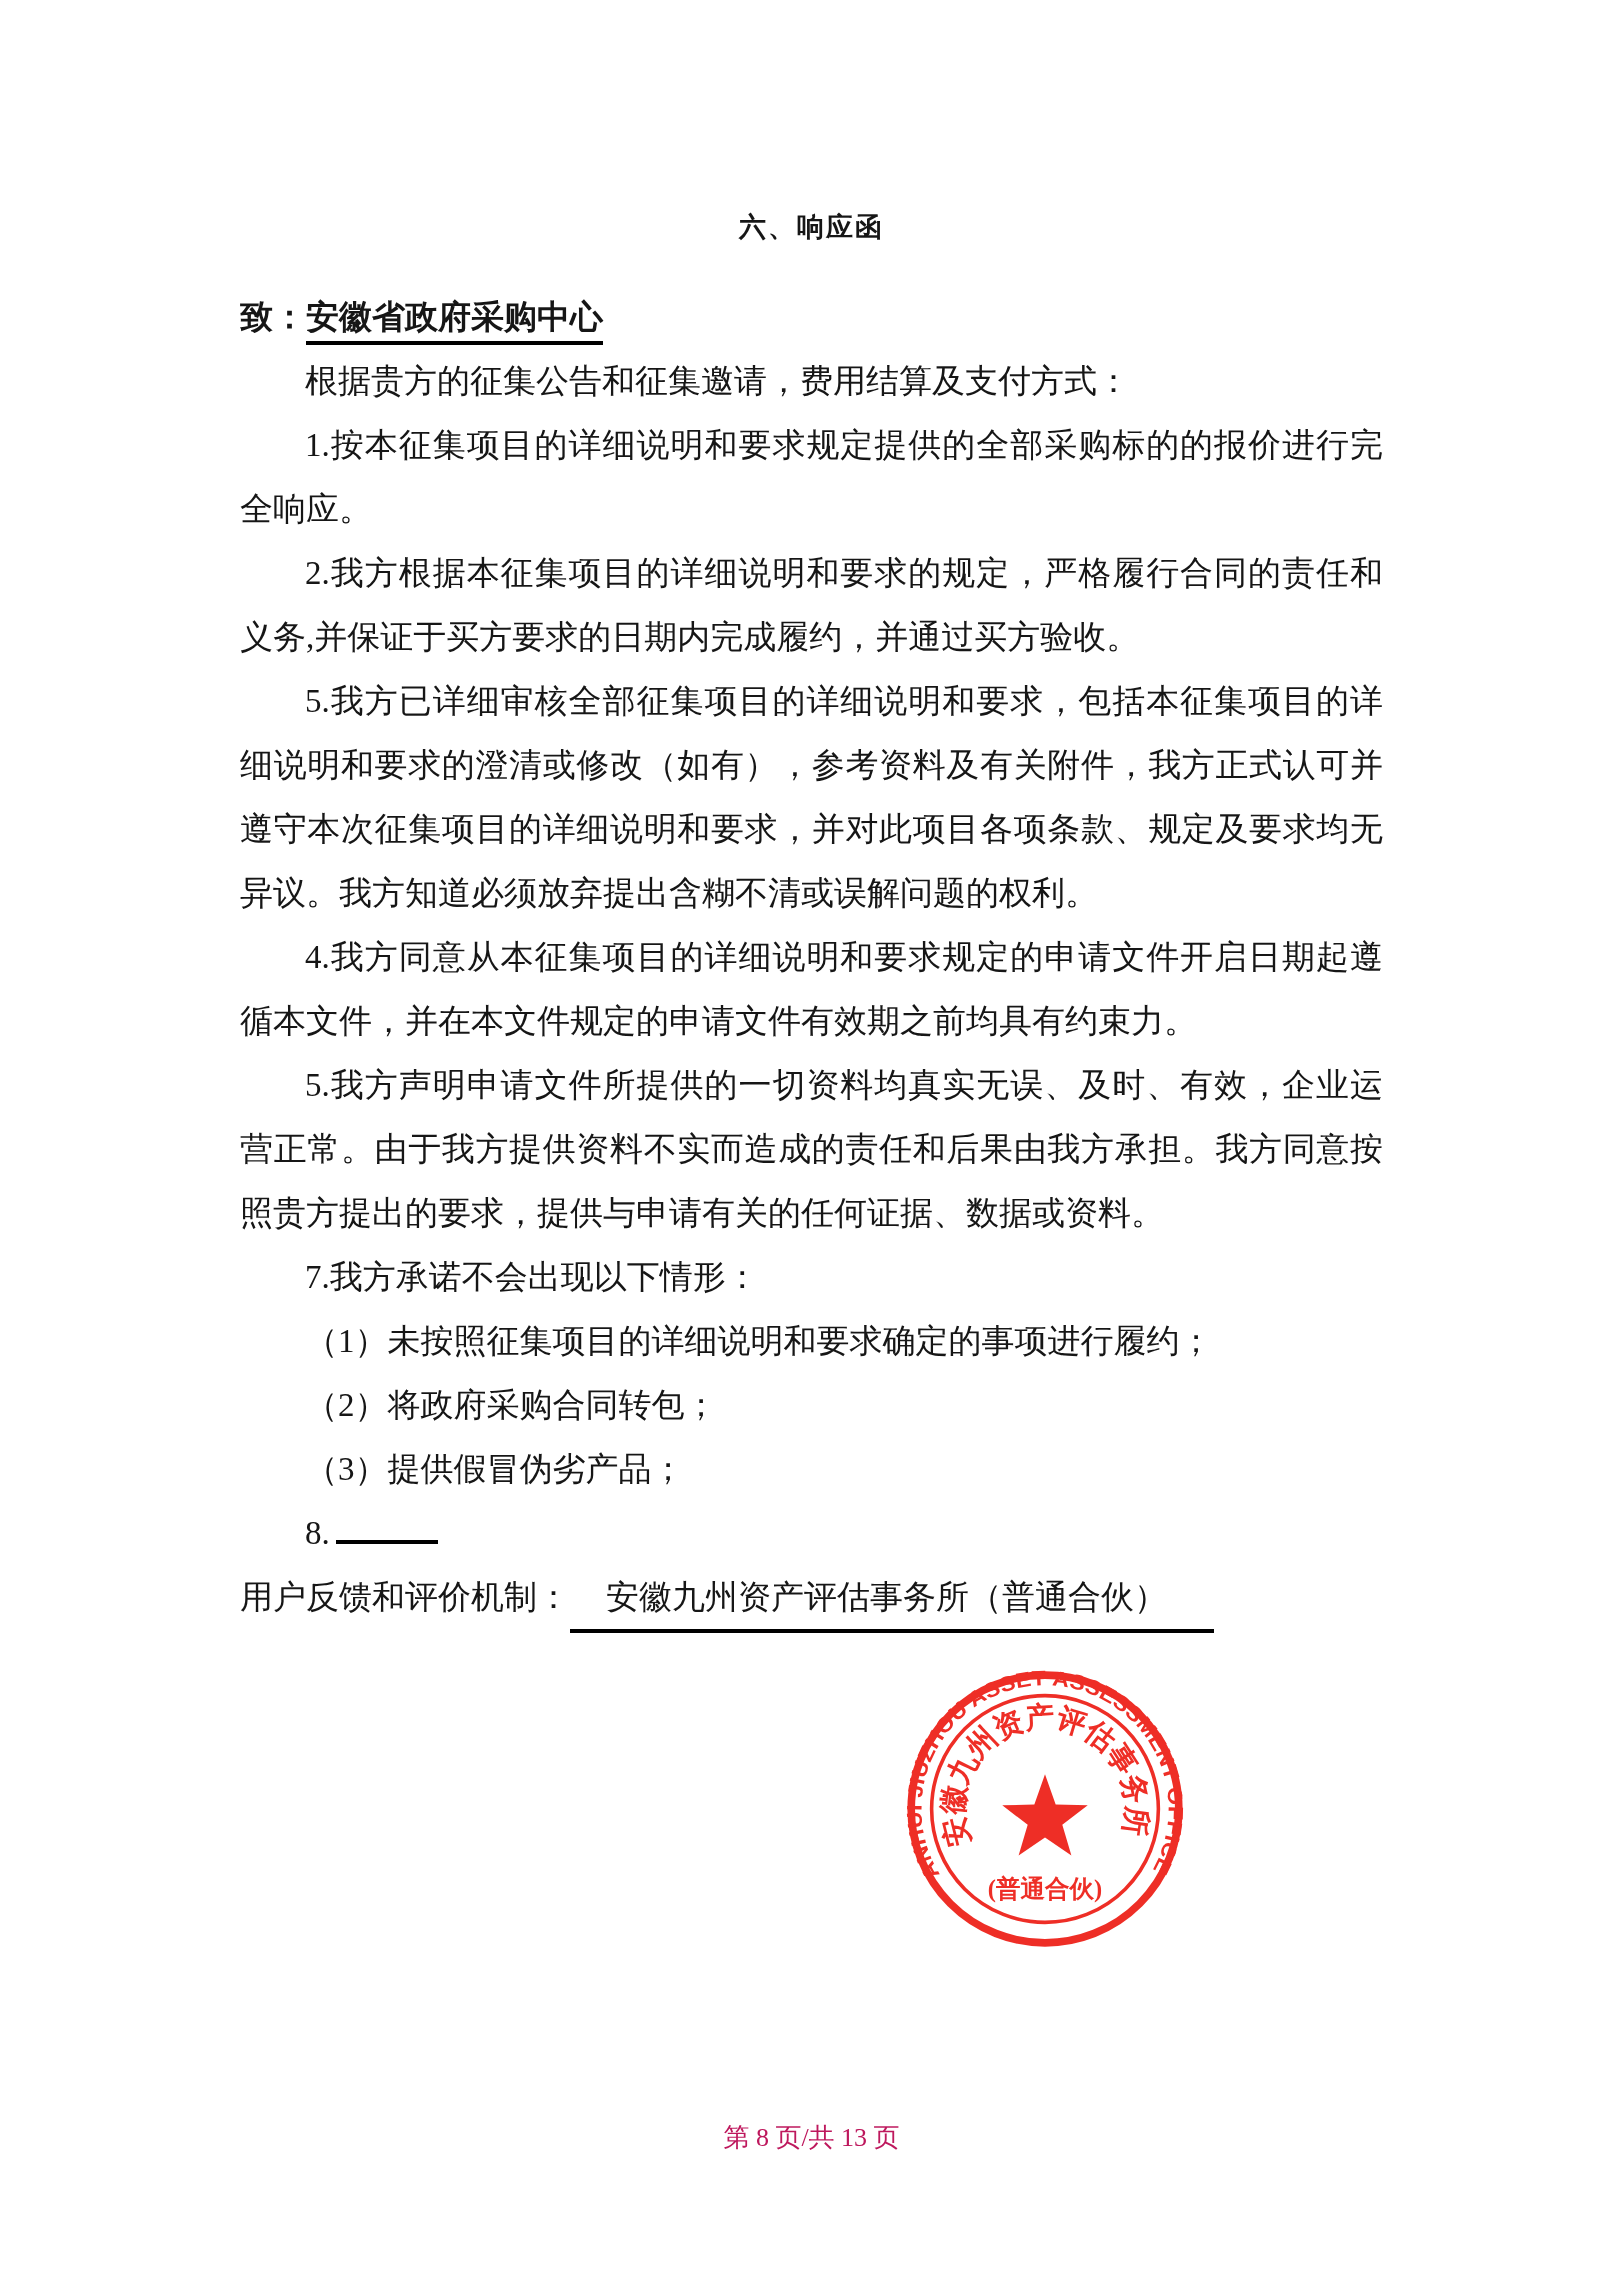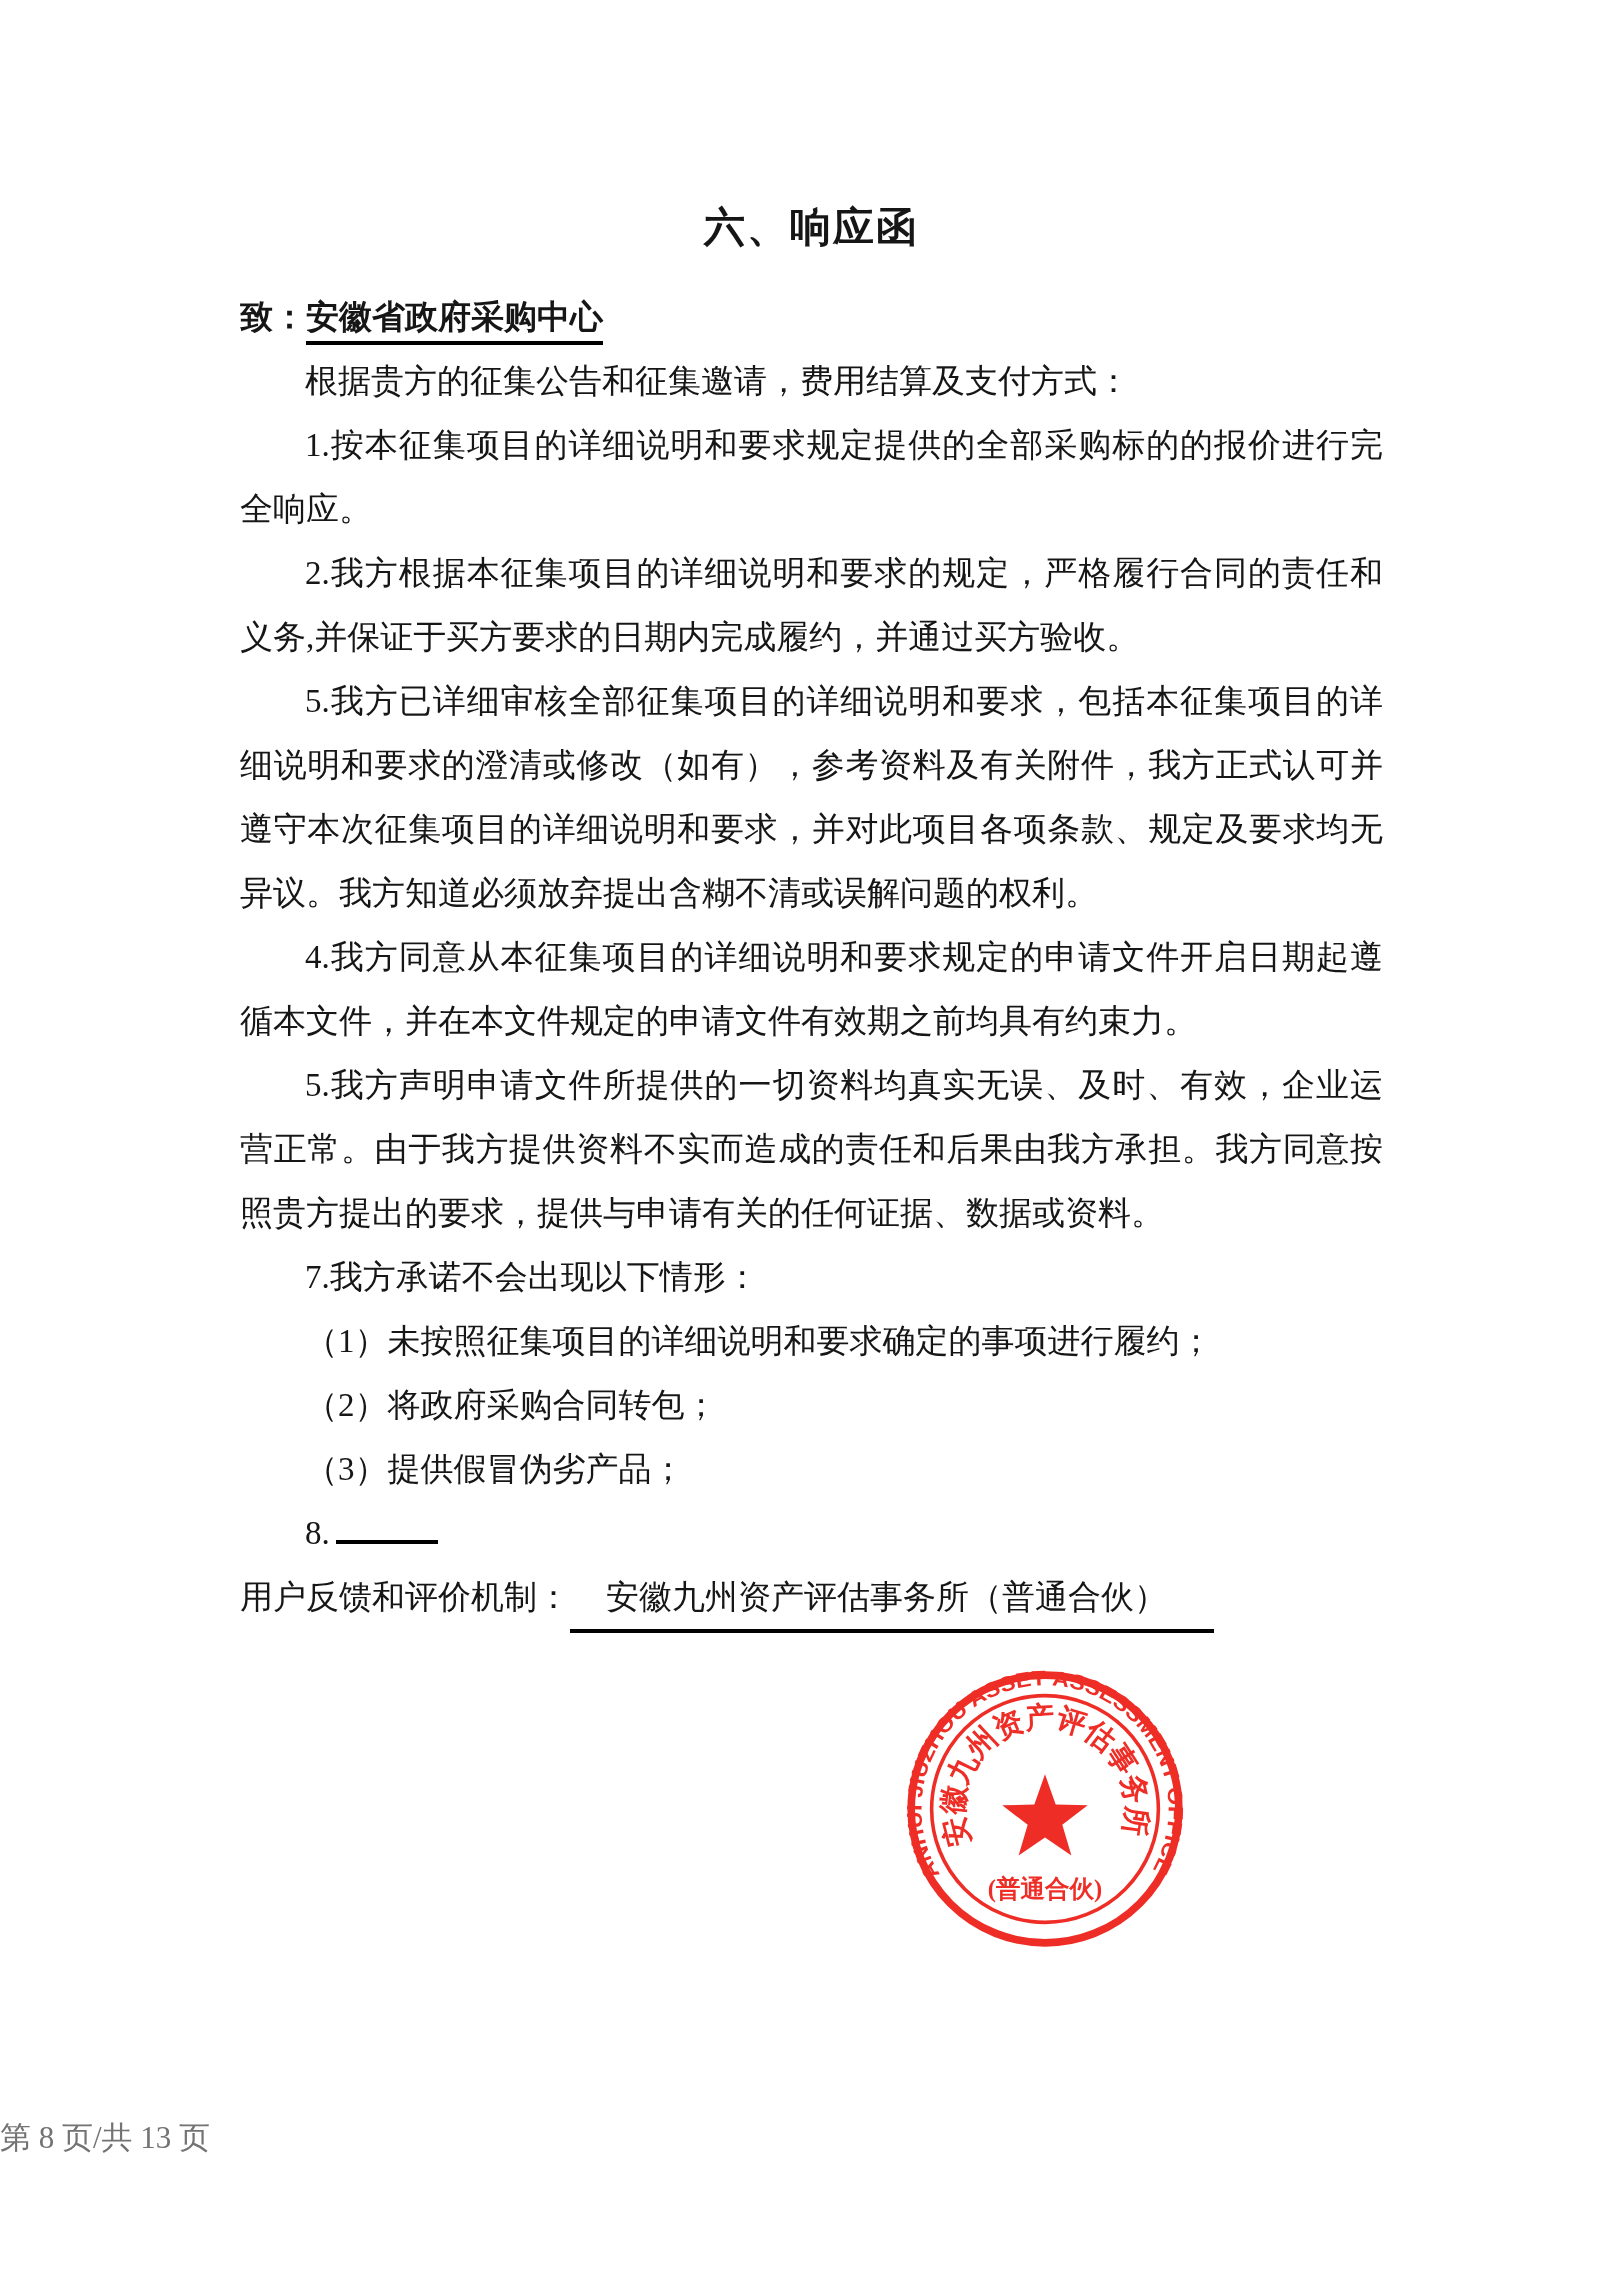--- a/index.html
+++ b/index.html
@@ -9,21 +9,21 @@
     height: 2295px;
     margin: 0 auto;
     background: #ffffff;
     font-family: "Liberation Serif", "DejaVu Serif", serif;
     color: #161616;
     overflow: hidden;
   }
   .doc-title {
     margin: 0;
     padding-top: 202px;
-    font-size: 41px;
+    font-size: 27px;
     line-height: 51px;
     font-weight: bold;
     text-align: center;
     letter-spacing: 2px;
   }
   .salutation {
     margin: 32px 240px 0 240px;
     font-size: 33px;
     line-height: 64px;
     font-weight: bold;
@@ -84,24 +84,24 @@
   .seal-sub-text {
     font-family: "Liberation Serif", "DejaVu Serif", serif;
     font-weight: bold;
     font-size: 48px;
   }
   .page-footer {
     position: absolute;
     left: 0;
     right: 0;
     top: 2122px;
-    text-align: left;
-    font-size: 31px;
+    text-align: center;
+    font-size: 26px;
     line-height: 31px;
-    color: #737373;
+    color: #be185d;
   }
 </style>
 </head>
 <body>
 
 <div class="page">
 
   <h1 class="doc-title">六、响应函</h1>
 
   <div class="salutation">

